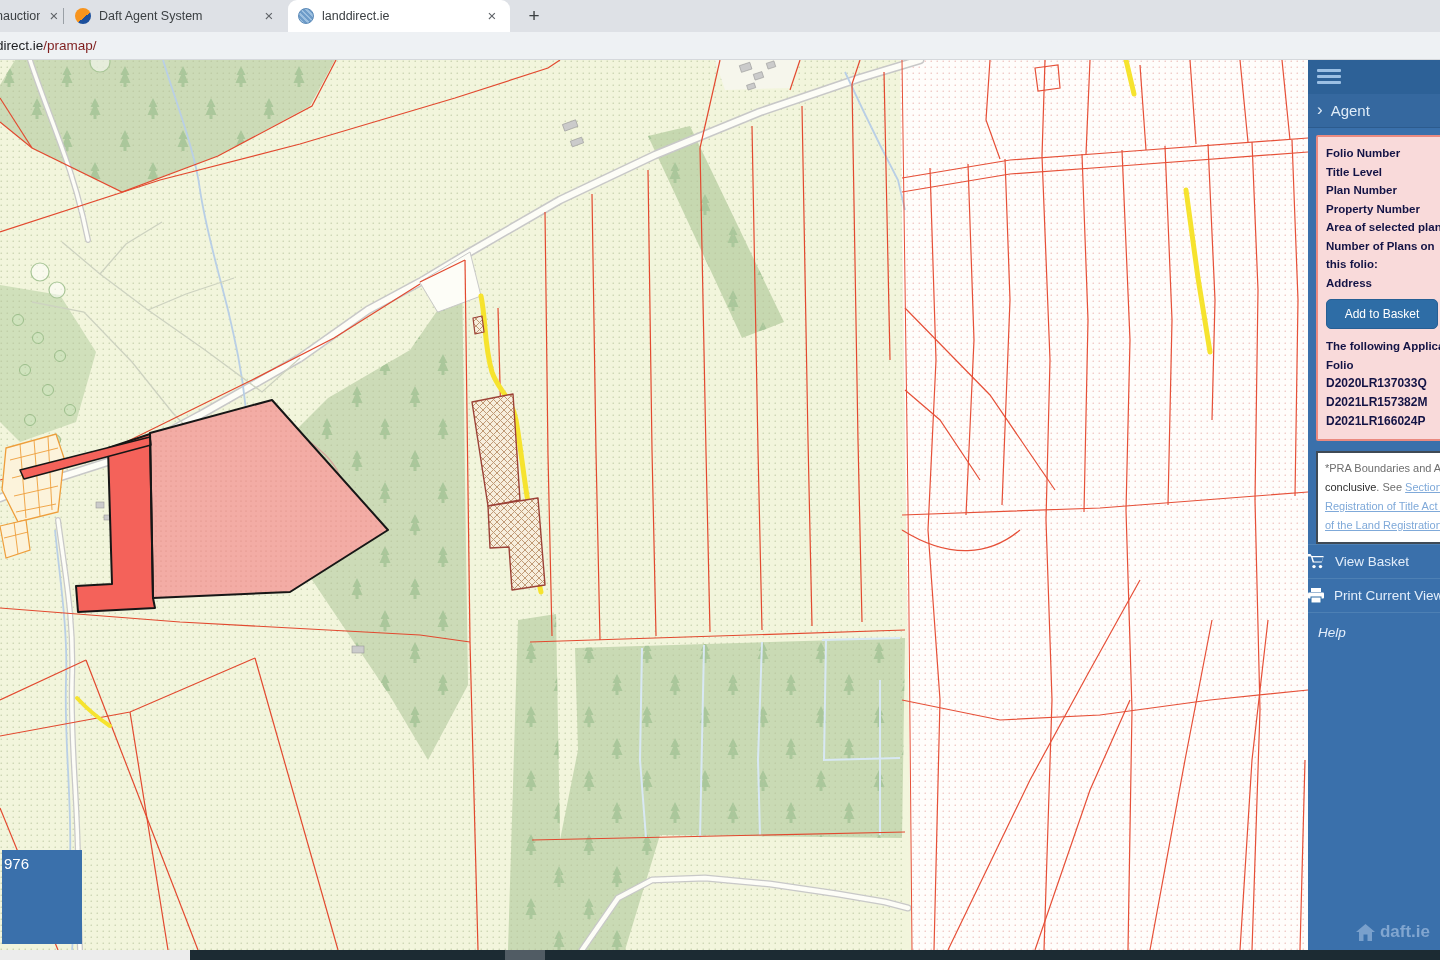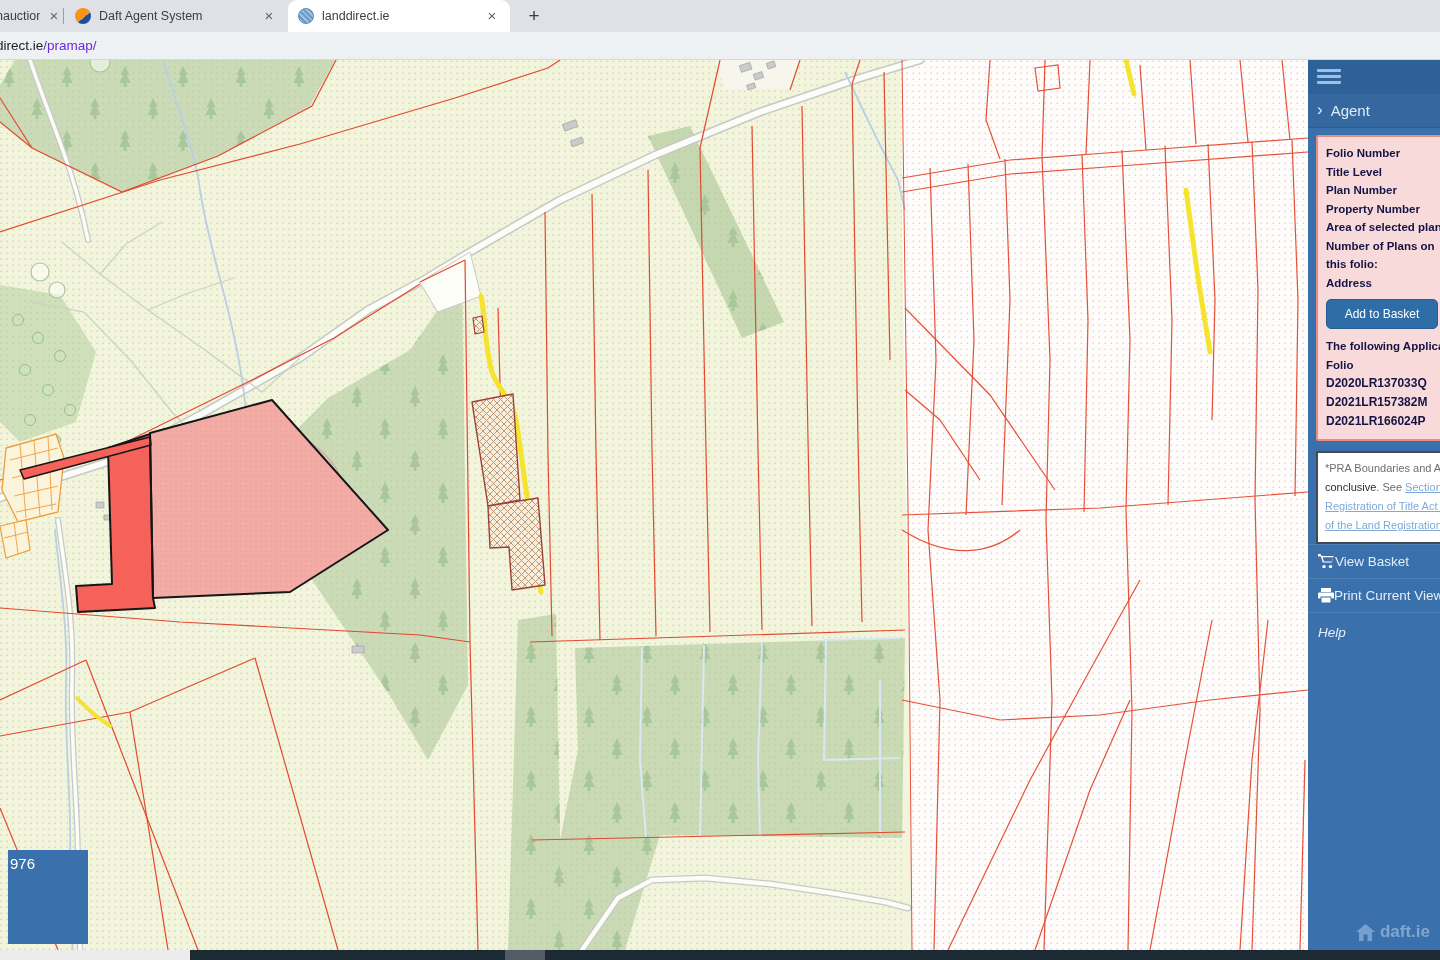--- a/index.html
+++ b/index.html
@@ -19,25 +19,25 @@
   .tab2{left:67px;width:218px;padding:0 8px;}
   .tab3{left:288px;width:222px;padding:0 10px;background:#fff;border-radius:9px 9px 0 0;}
   .favicon{width:16px;height:16px;border-radius:50%;margin-right:8px;flex:0 0 auto;}
   .fav-daft{background:linear-gradient(140deg,#f7941d 58%,#1b4f9c 58%);}
   .fav-land{background:repeating-linear-gradient(45deg,#6e9cc9 0 2px,#9dc0e0 2px 4px);border:1px solid #5b8ab8;box-sizing:border-box;}
   .newtab{position:absolute;left:522px;top:4px;width:24px;height:24px;text-align:center;
           line-height:23px;font-size:19px;color:#3c4043;border-radius:50%;cursor:pointer;}
   .urlbar{position:absolute;top:32px;left:0;width:1440px;height:28px;background:#eef1f4;
           border-bottom:1px solid #d5d8dc;display:flex;align-items:center;font-size:13.5px;box-sizing:border-box;}
   .url-domain{color:#202124;margin-left:-4px;}
-  .url-path{color:#6d28d9;}
+  .url-path{color:#7f1d1d;}
 
   
   .map{position:absolute;top:60px;left:0;width:1308px;height:890px;overflow:hidden;background:#f2f5dc;}
-  .overlaybox{position:absolute;left:8px;top:850px;width:80px;height:94px;background:var(--overlay_blue);
+  .overlaybox{position:absolute;left:2px;top:850px;width:80px;height:94px;background:var(--overlay_blue);
               color:#fff;font-size:15px;padding:5px 0 0 2px;box-sizing:border-box;z-index:5;}
 
   
   .sidebar{position:absolute;top:60px;left:1308px;width:132px;height:890px;
            background:var(--sidebar_blue);overflow:hidden;}
   .sb-top{height:34px;background:var(--sidebar_dark);position:relative;}
   .burger{position:absolute;left:9px;top:9px;width:24px;}
   .burger div{height:3px;background:#9cc0e4;margin-bottom:3px;border-radius:1px;}
   .sb-back{height:33px;background:#35689f;border-bottom:1px solid #2c5b8e;display:flex;
            align-items:center;color:#dfecf8;font-size:15px;cursor:pointer;}
@@ -48,21 +48,21 @@
               font-size:11.5px;line-height:18.5px;color:#131345;}
   .folio-line{white-space:nowrap;font-weight:bold;font-size:12px;line-height:19px;color:#131345;}
   .btn-basket{display:block;margin:7px 0 8px 0;width:112px;height:30px;background:var(--button_blue);
               color:#fff;border:1px solid #275f94;border-radius:5px;font-size:12px;
               font-family:"Liberation Sans",sans-serif;cursor:pointer;}
   .panel-white{margin:10px 0 0 8px;width:152px;background:#fff;border:2px solid #3f4a55;
                padding:6px 0 7px 7px;box-sizing:border-box;}
   .disc-line{white-space:nowrap;overflow:hidden;font-size:11px;line-height:19px;color:#6e6e6e;}
   .disc-b{font-weight:normal;color:#2e2e2e;}
   .disc-link{color:var(--link_blue);text-decoration:underline;cursor:pointer;}
-  .sb-row{height:33px;display:flex;align-items:center;padding-left:10px;
+  .sb-row{height:33px;display:flex;align-items:center;gap:10px;
           border-top:1px solid #4d80b4;color:#e3eefb;font-size:13.5px;white-space:nowrap;cursor:pointer;}
   .sb-row:first-of-type{margin-top:8px;}
   .sb-row svg{flex:0 0 auto;}
   .rows-end{border-top:1px solid #4d80b4;height:0;}
   .sb-help{margin:12px 0 0 10px;color:#e3eefb;font-size:13.5px;cursor:pointer;font-style:italic;}
   .watermark{position:absolute;right:10px;bottom:8px;display:flex;align-items:center;gap:5px;
              color:rgba(200,220,245,.5);font-size:17px;font-weight:bold;}
 
   
   .bottombar{position:absolute;top:950px;left:0;width:1440px;height:10px;background:#1c2b33;}

